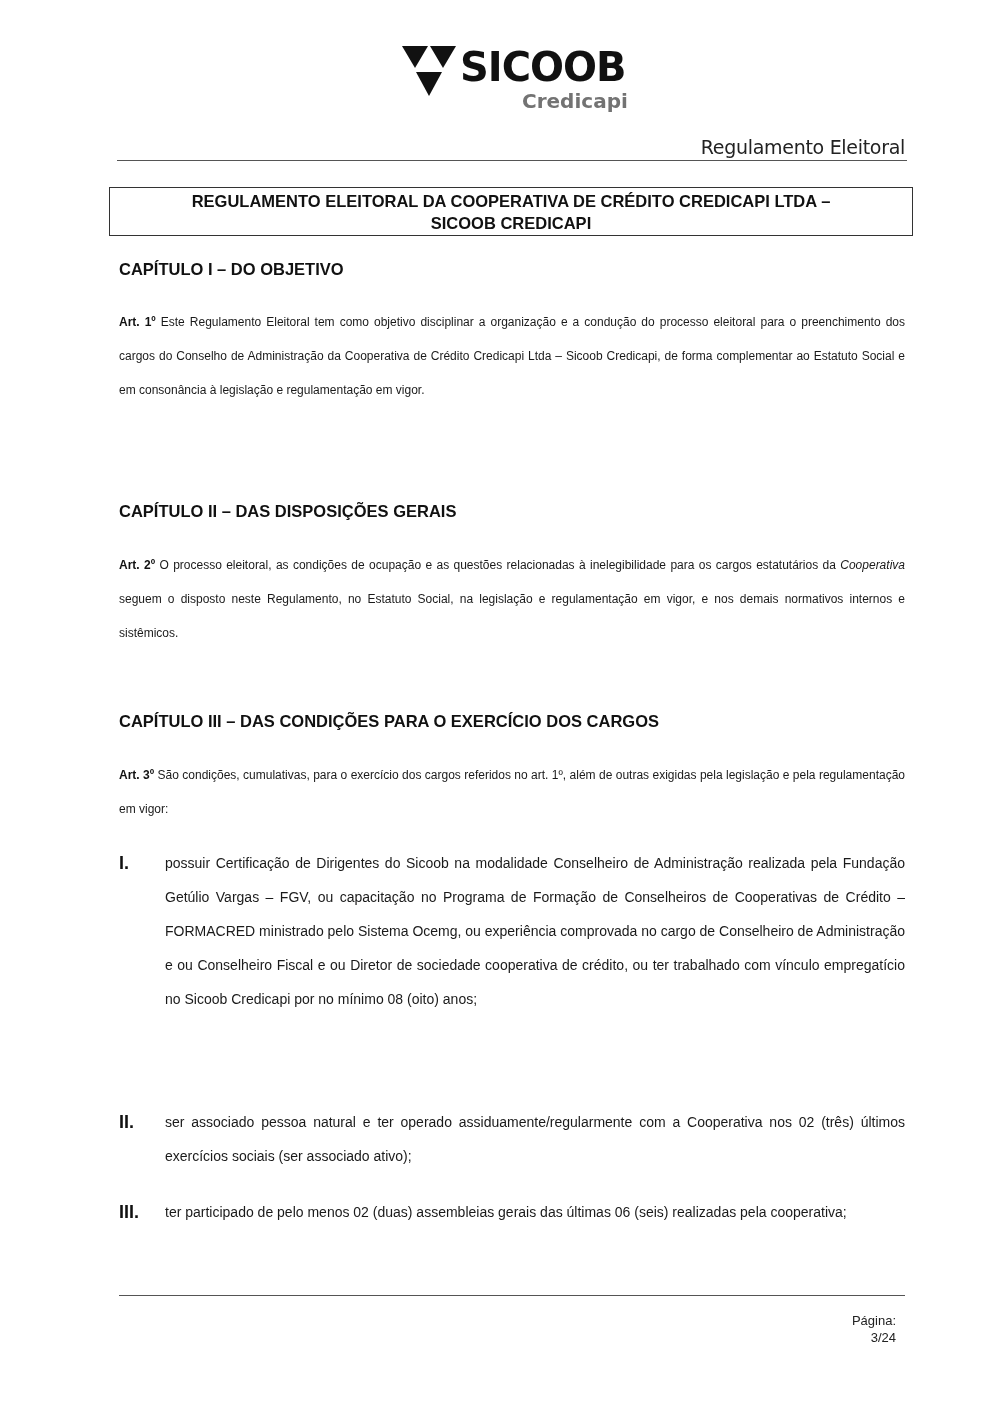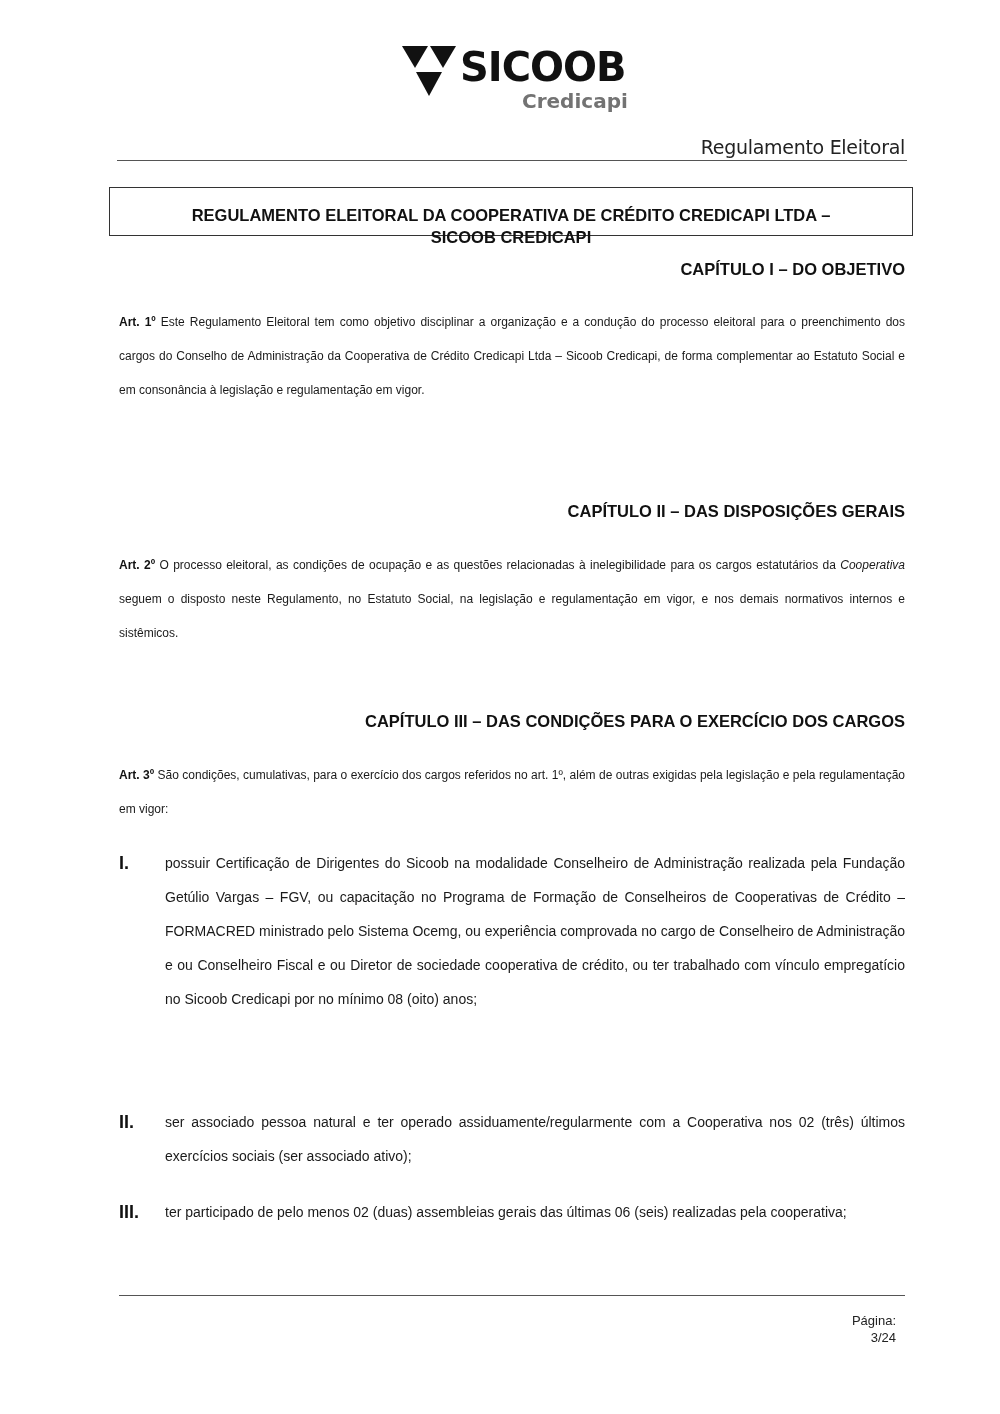--- a/index.html
+++ b/index.html
@@ -73,28 +73,28 @@
       top: 187px;
       width: 804px;
       height: 49px;
       border: 1.3px solid #333;
       box-sizing: border-box;
       text-align: center;
       font-family: "Liberation Sans", sans-serif;
       font-weight: bold;
       font-size: 16.5px;
       line-height: 22px;
-      padding-top: 16px;
+      padding-top: 2px;
       color: #111;
     }
     .chapter {
       position: absolute;
       left: 119px;
       width: 786px;
-      text-align: right;
+      text-align: left;
       font-weight: bold;
       font-size: 16.5px;
       color: #111;
       line-height: 22px;
     }
     .para {
       position: absolute;
       left: 119px;
       width: 786px;
       font-size: 12px;

